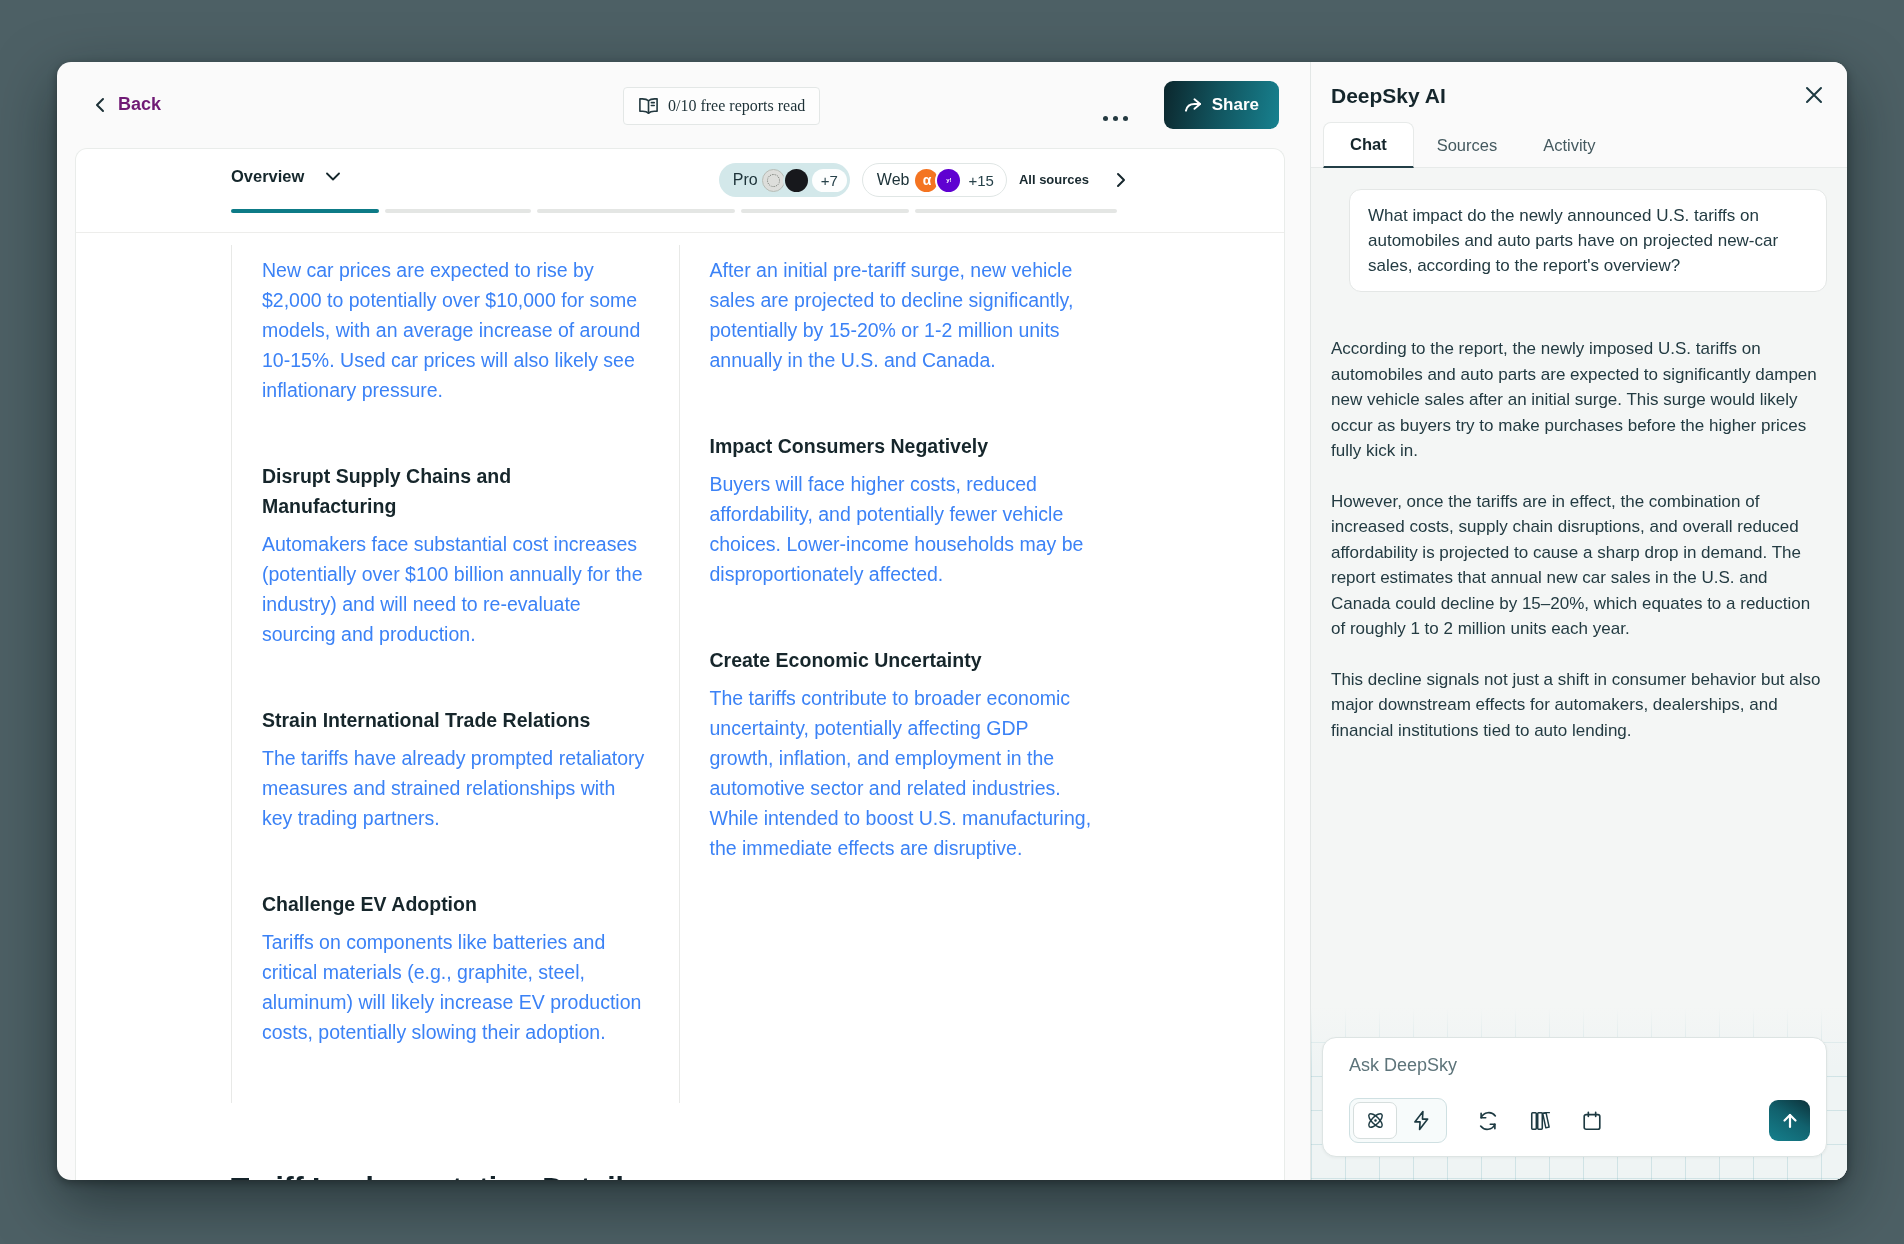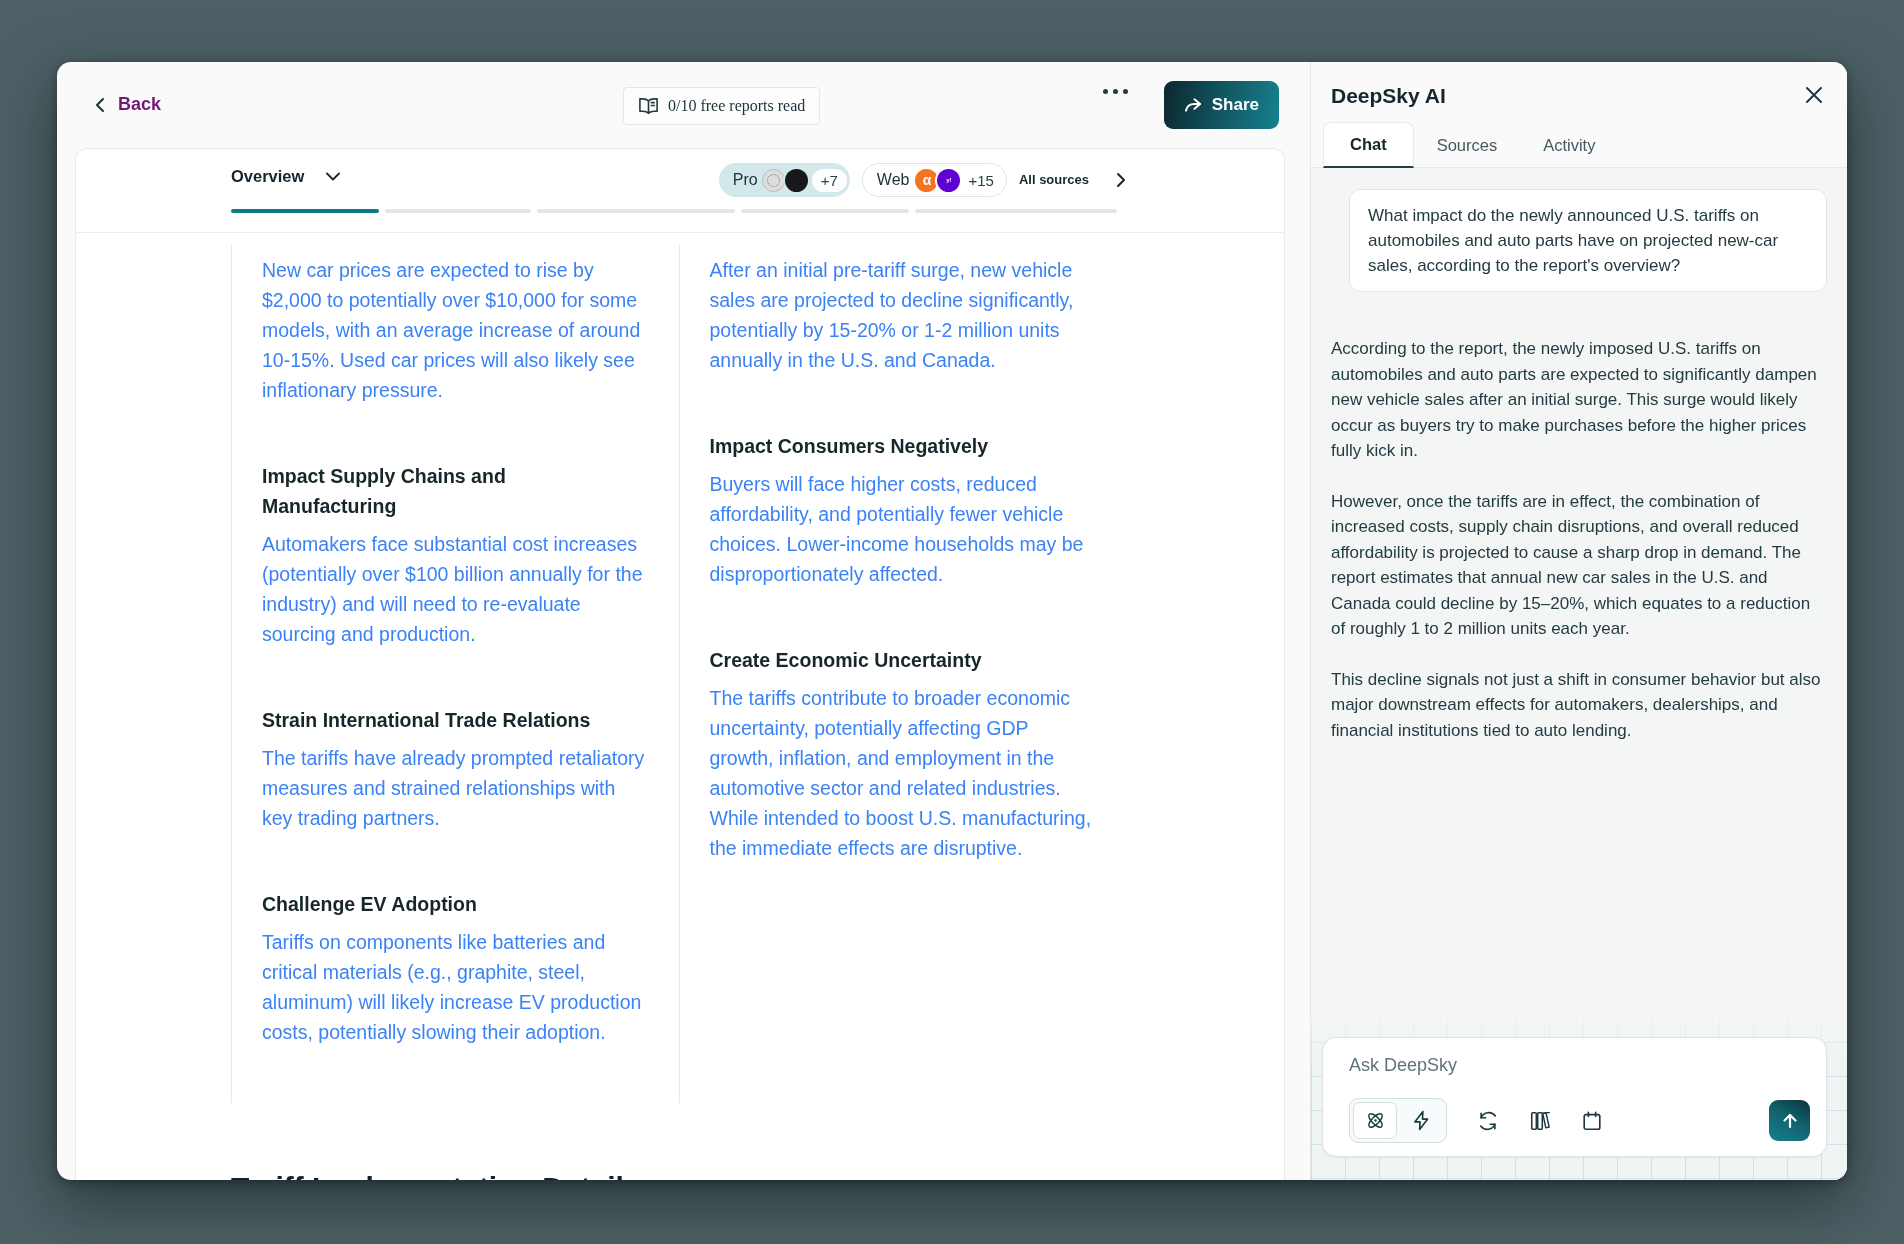--- a/index.html
+++ b/index.html
@@ -24,21 +24,21 @@
     position:absolute; left:36px; top:32px;
     display:flex; align-items:center; gap:9px;
     font-size:18px; font-weight:600; color:#701a75; cursor:pointer;
   }
   .reports-badge {
     position:absolute; left:566px; top:25px; height:38px;
     display:flex; align-items:center; gap:9px; padding:0 14px;
     background:#fdfdfd; border:1px solid #e3e7e6; border-radius:4px;
     font-size:16px; color:#1d3137;font-family:Liberation Serif, serif;
   }
-  .topbar-right { position:absolute; right:31px; top:19px; display:flex; align-items:flex-start; gap:34px; }
+  .topbar-right { position:absolute; right:31px; top:19px; display:flex; align-items:flex-end; gap:34px; }
   .dots { display:flex; gap:5px; cursor:pointer; padding:8px 2px; }
   .dots i { width:5px; height:5px; border-radius:50%; background:#243a41; }
   .share-btn {
     display:flex; align-items:center; gap:9px; height:48px; padding:0 20px;
     border:none; border-radius:9px; cursor:pointer;
     background:linear-gradient(100deg,#0c272d 0%,#11525c 45%,#17818f 100%);
     color:#fff; font-size:17px; font-weight:700; font-family:inherit;
   }
   .card {
     position:absolute; left:18px; top:86px; width:1210px; bottom:0;
@@ -225,21 +225,21 @@
         </div>
       </div>
 
       <div class="content">
         <div class="col">
           <div class="block">
 
             <p>New car prices are expected to rise by $2,000 to potentially over $10,000 for some models, with an average increase of around 10-15%. Used car prices will also likely see inflationary pressure.</p>
           </div>
           <div class="block">
-            <h3>Impact Supply Chains and Manufacturing</h3>
+            <h3>Disrupt Supply Chains and Manufacturing</h3>
             <p>Automakers face substantial cost increases (potentially over $100 billion annually for the industry) and will need to re-evaluate sourcing and production.</p>
           </div>
           <div class="block">
             <h3>Strain International Trade Relations</h3>
             <p>The tariffs have already prompted retaliatory measures and strained relationships with key trading partners.</p>
           </div>
           <div class="block">
             <h3>Challenge EV Adoption</h3>
             <p>Tariffs on components like batteries and critical materials (e.g., graphite, steel, aluminum) will likely increase EV production costs, potentially slowing their adoption.</p>
           </div>

